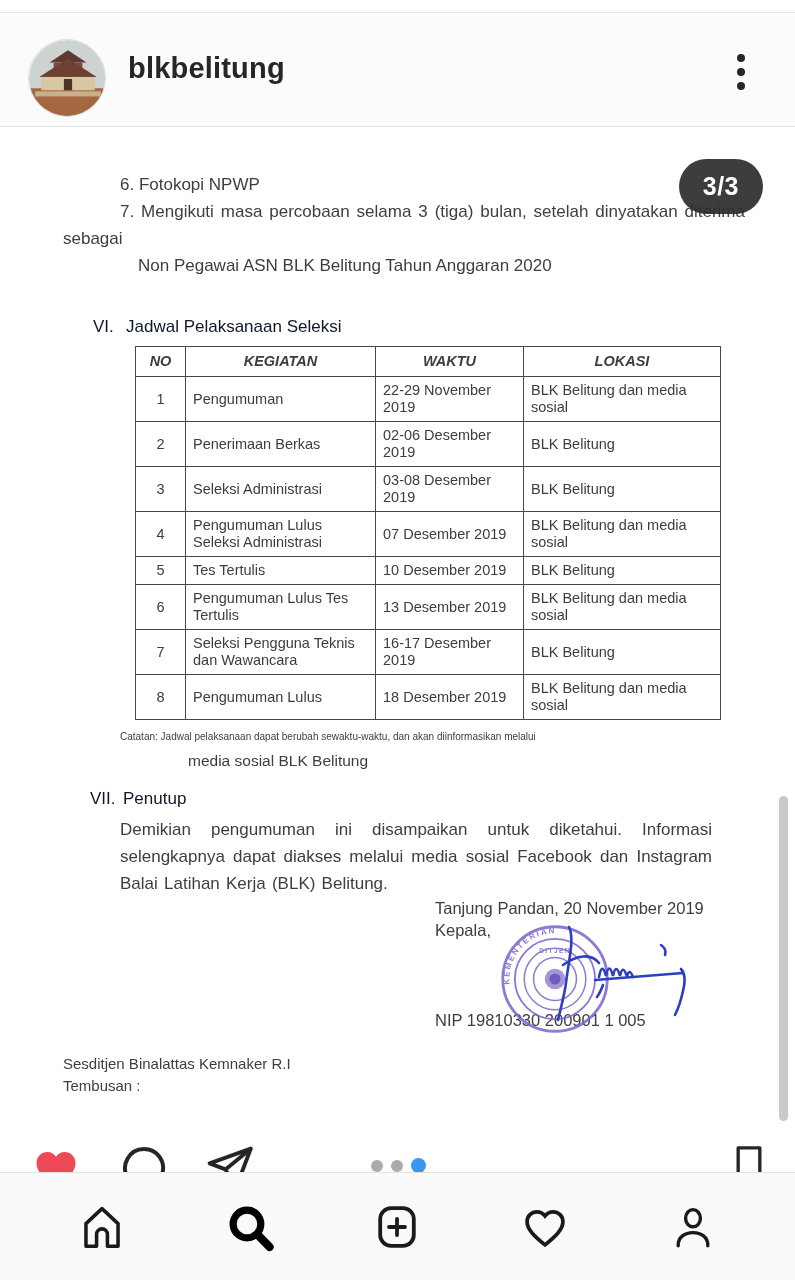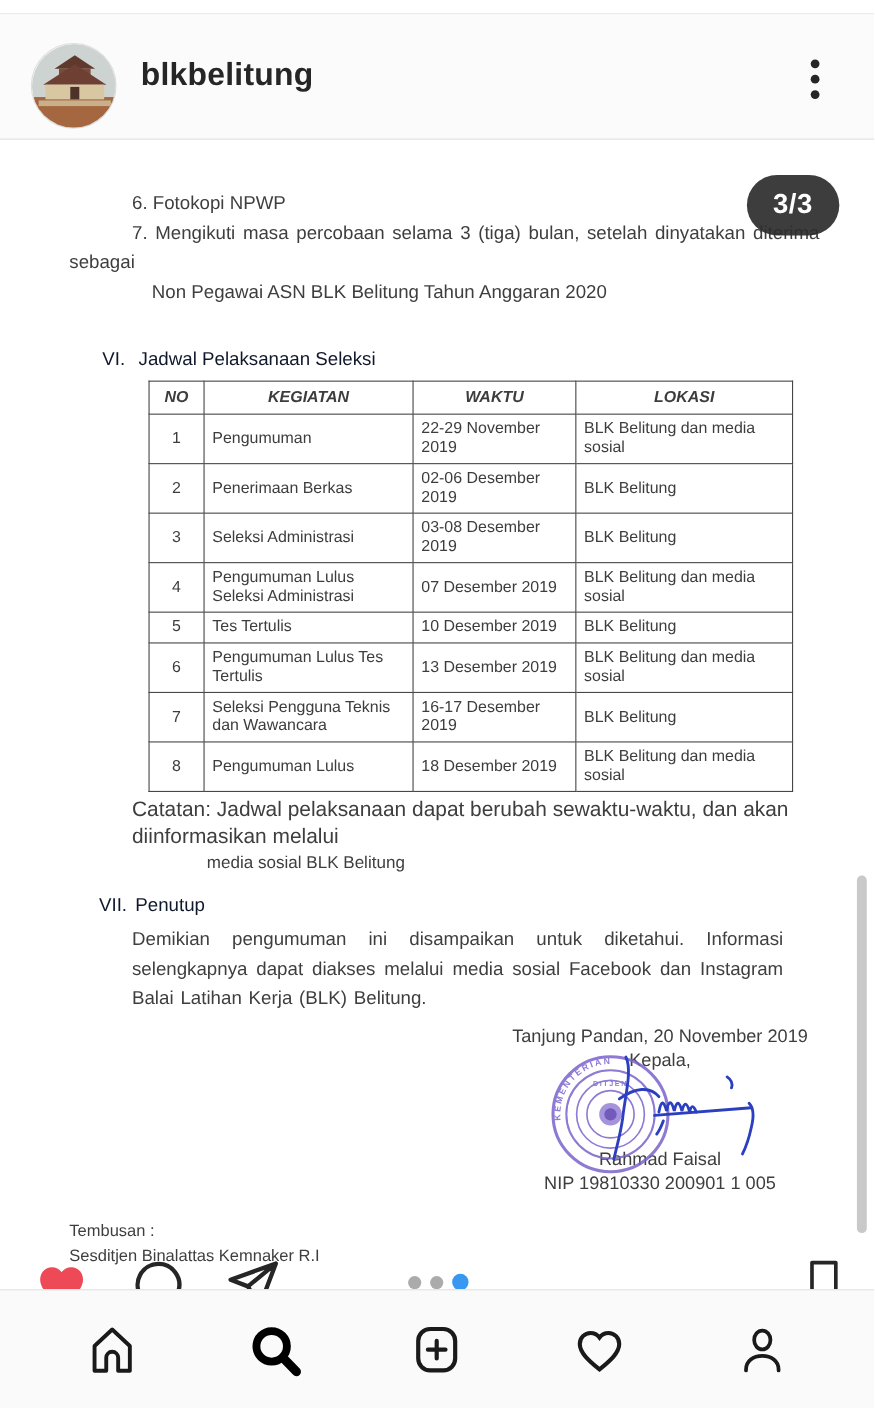--- a/index.html
+++ b/index.html
@@ -30,25 +30,25 @@
   .sec-head { display:flex; margin-top:34px; font-size:17px; color:#0f172a; }
   .sec-head .num { width:33px; flex:none; }
   .sec-head.vi { margin-left:30px; }
   .sec-head.vii { margin-top:12px; margin-left:27px; }
   table.sched { border-collapse:collapse; margin:6px 0 0 72px; width:585px; table-layout:fixed; }
   table.sched th, table.sched td { border:1.5px solid #474747; font-size:14.5px; line-height:17px; padding:5px 7px; color:#3d3d3d; vertical-align:middle; }
   table.sched th { font-weight:700; text-align:center; height:30px;font-style:italic; }
   table.sched td.no { text-align:center; }
   table.sched col.c-no { width:50px; } table.sched col.c-keg { width:190px; }
   table.sched col.c-wak { width:148px; } table.sched col.c-lok { width:197px; }
-  .catatan1 { margin:5px 0 0 57px; font-size:19px; line-height:24px; }
+  .catatan1 { margin:5px 0 0 57px; font-size:10px; line-height:24px; }
   .catatan2 { margin-left:125px; font-size:15.5px; line-height:24px; }
   .closing { margin:4px 0 0 57px; width:592px; text-align:justify; line-height:27px; word-spacing:1.5px; }
   .closing .it { }
-  .sig-block { position:relative; margin:10px 0 0 372px; width:330px; text-align:center; line-height:22px; font-size:16.5px; }
+  .sig-block { position:relative; margin:0 0 0 372px; width:330px; line-height:22px; font-size:16.5px; }
   .sig-stamp { position:absolute; top:26px; left:64px; width:112px; height:112px; opacity:.85; pointer-events:none; }
   .sig-scribble { position:absolute; top:28px; left:98px; width:190px; height:100px; pointer-events:none; }
   .sig-gap { height:68px; }
   .tembusan { margin-top:22px; font-size:15px; line-height:22px; color:#3e3e3e; }
   .doc-scrollbar { position:absolute; top:668px; right:7px; width:9px; height:325px; border-radius:5px; background:#c9c9c9; }
   
   .actions { position:absolute; left:0; right:0; bottom:0; height:29px; }
   .actions .ic { position:absolute; top:0; }
   .ic-like { left:30px; width:52px; height:52px; }
   .ic-comment { left:119px; width:50px; height:50px; top:2px; }
@@ -183,21 +183,20 @@
         <span class="num">VII.</span>
         <span>Penutup</span>
       </div>
 
       <p class="closing"><span>Demikian pengumuman ini disampaikan untuk diketahui. Informasi selengkapnya dapat diakses melalui media sosial </span><span class="it">Facebook</span><span> dan </span><span class="it">Instagram</span><span> Balai Latihan Kerja (BLK) Belitung.</span></p>
 
       <div class="sig-block">
         <div>Tanjung Pandan, 20 November 2019</div>
         <div>Kepala,</div>
         <div class="sig-gap"></div>
-        <div>Rahmad Faisal</div>
         <div>NIP 19810330 200901 1 005</div>
 
         <svg class="sig-stamp" viewBox="0 0 120 120">
           <defs>
               <path id="arcTop" d="M60 109 A49 49 0 1 1 60.2 109"></path>
             </defs>
           <g stroke="#7b63cc" fill="none">
             <circle cx="60" cy="60" r="56" stroke-width="3"></circle>
             <circle cx="60" cy="60" r="43" stroke-width="2"></circle>
             <circle cx="60" cy="60" r="33" stroke-width="1.6"></circle>
@@ -218,22 +217,22 @@
             <path d="M66 52 q3 -16 7 -1 q3 -15 7 0 q3 -14 7 0 q3 -13 7 1 q2 -10 6 0"></path>
             <path d="M62 55 L150 48"></path>
             <path d="M128 20 q6 4 4 10"></path>
             <path d="M148 44 q6 6 2 22 q-3 14 -8 24"></path>
             <path d="M70 60 q-3 8 -6 12"></path>
           </g>
         </svg>
       </div>
 
       <div class="tembusan">
+        <div>Sesditjen Binalattas Kemnaker R.I</div>
         <div>Tembusan :</div>
-        <div>Sesditjen Binalattas Kemnaker R.I</div>
       </div>
     </div>
 
     <div class="doc-scrollbar"></div>
 
     <div class="actions">
       <svg class="ic ic-like" viewBox="0 0 24 24">
         <path d="M12 21 C7.2 17 3 13.4 3 9.3 C3 6.4 5.2 4.2 8 4.2 c1.6 0 3.1 .8 4 2.1 c.9 -1.3 2.4 -2.1 4 -2.1 c2.8 0 5 2.2 5 5.1 C21 13.4 16.8 17 12 21 Z" fill="#ed4956"></path>
       </svg>
       <svg class="ic ic-comment" viewBox="0 0 24 24">

